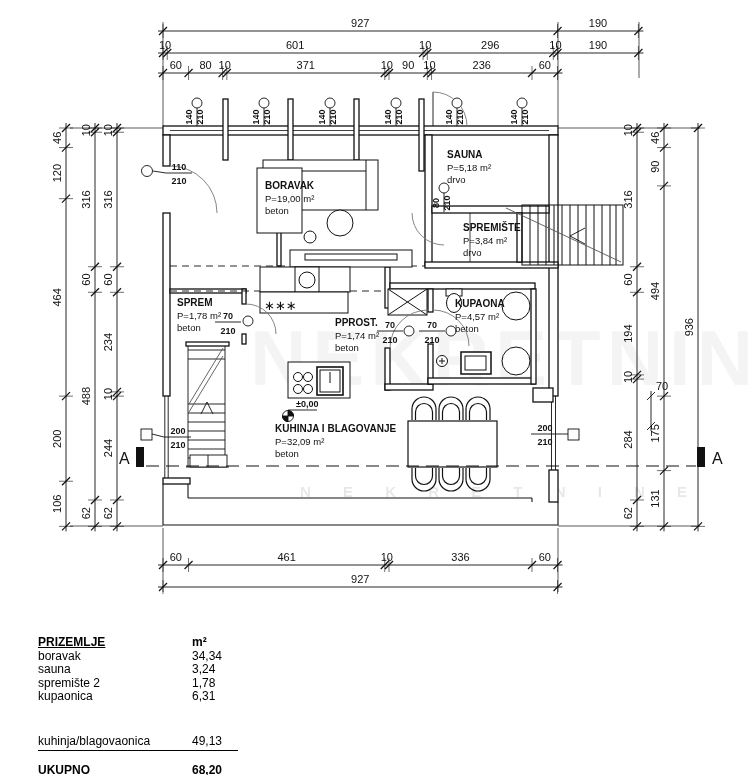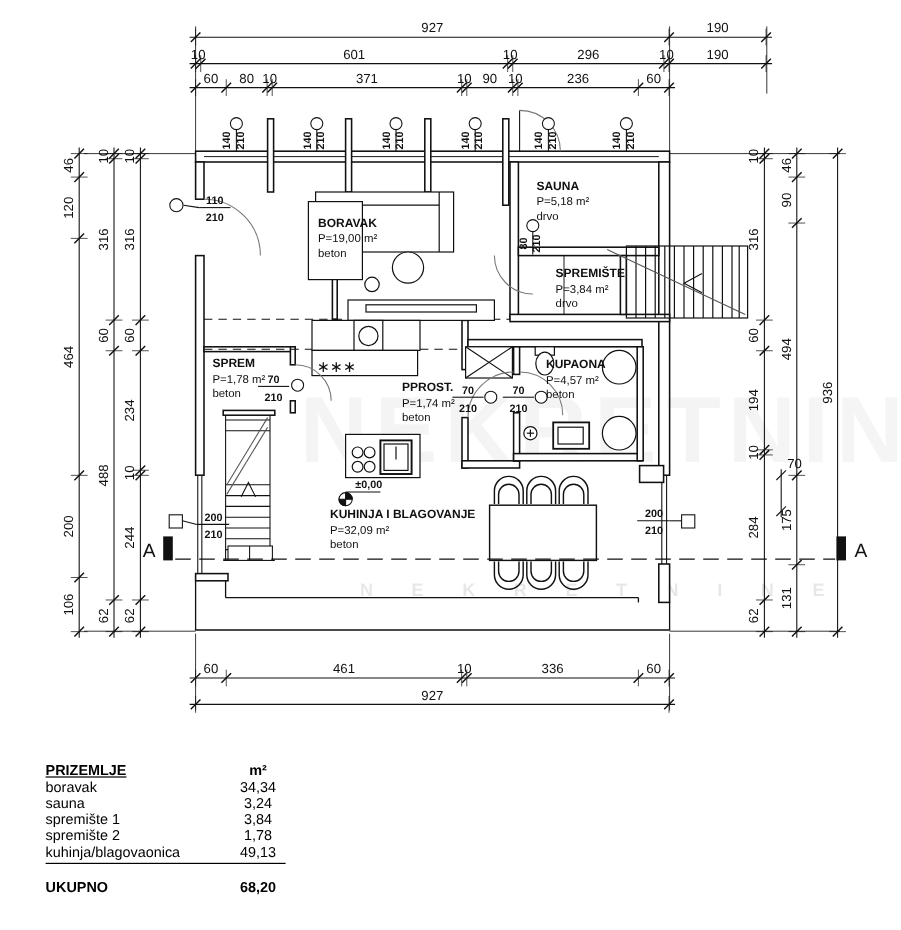--- a/index.html
+++ b/index.html
@@ -12,24 +12,24 @@
   .roominfo{font-size:9.5px;}
   .callout{font-size:9px;font-weight:bold;}
   .seclbl{font-size:16px;}
   .elev{font-size:9px;font-weight:bold;}
   .wm-big{font-size:78px;font-weight:bold;fill:#000;opacity:0.04;letter-spacing:6px;}
   .wm-row{font-size:15px;font-weight:bold;fill:#000;opacity:0.09;letter-spacing:14px;}
   
   .tbl{position:absolute;left:38px;top:636px;width:200px;font-size:12px;color:#000000;}
   .tbl .trow{display:flex;line-height:13.6px;}
   .tbl .tname{flex:1;}
-  .tbl .tval{width:46px;text-align:center;}
+  .tbl .tval{width:46px;text-align:left;}
   .tbl .title{font-weight:bold;}
   .tbl .title .tname span{text-decoration:underline;}
-  .tbl .last{border-bottom:1.5px solid #000;padding-bottom:1px;}
+  .tbl .last{border-bottom:1.5px solid #000;padding-bottom:1px;margin-top:31px;}
   .tbl .total{font-weight:bold;margin-top:13px;}
 </style>
 </head>
 <body>
 <div id="page">
 
 <svg width="751" height="775" viewBox="0 0 751 775">
   <defs>
     <path id="chairT" d="M-12,0 V-11 A12,12 0 0 1 12,-11 V0 M-8.5,0 V-8 A8.5,8.5 0 0 1 8.5,-8 V0"></path>
     <path id="chairB" d="M-12,0 V11 A12,12 0 0 0 12,11 V0 M-8.5,0 V8 A8.5,8.5 0 0 0 8.5,8 V0"></path>
@@ -545,26 +545,26 @@
   </div>
   <div class="trow">
     <div class="tname">boravak</div>
     <div class="tval">34,34</div>
   </div>
   <div class="trow">
     <div class="tname">sauna</div>
     <div class="tval">3,24</div>
   </div>
   <div class="trow">
-    <div class="tname">spremište 1</div>
-    <div class="tval">3,84</div>
-  </div>
-  <div class="trow">
     <div class="tname">spremište 2</div>
     <div class="tval">1,78</div>
+  </div>
+  <div class="trow">
+    <div class="tname">kupaonica</div>
+    <div class="tval">6,31</div>
   </div>
   <div class="trow last">
     <div class="tname">kuhinja/blagovaonica</div>
     <div class="tval">49,13</div>
   </div>
   <div class="trow total">
     <div class="tname">UKUPNO</div>
     <div class="tval">68,20</div>
   </div>
 </div>

